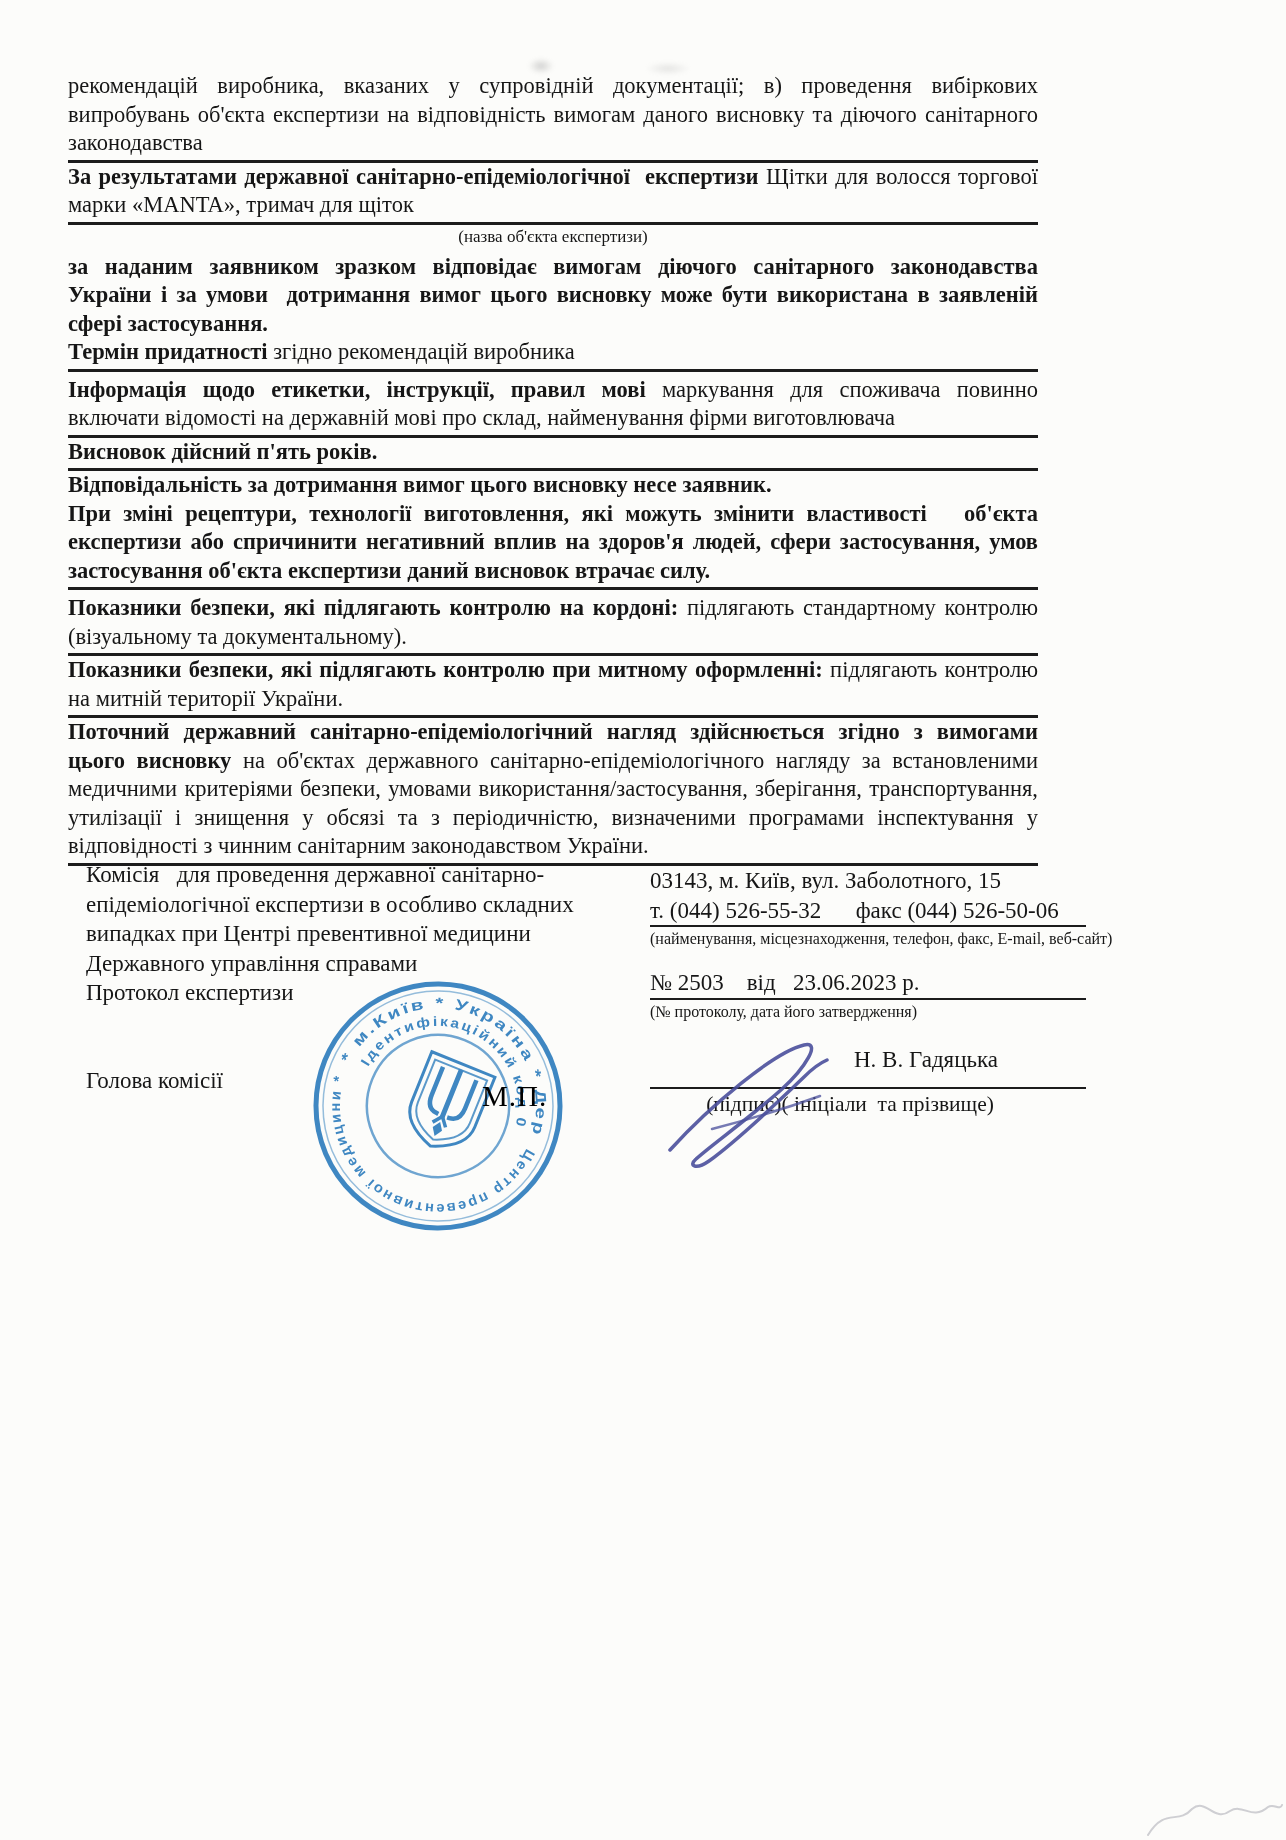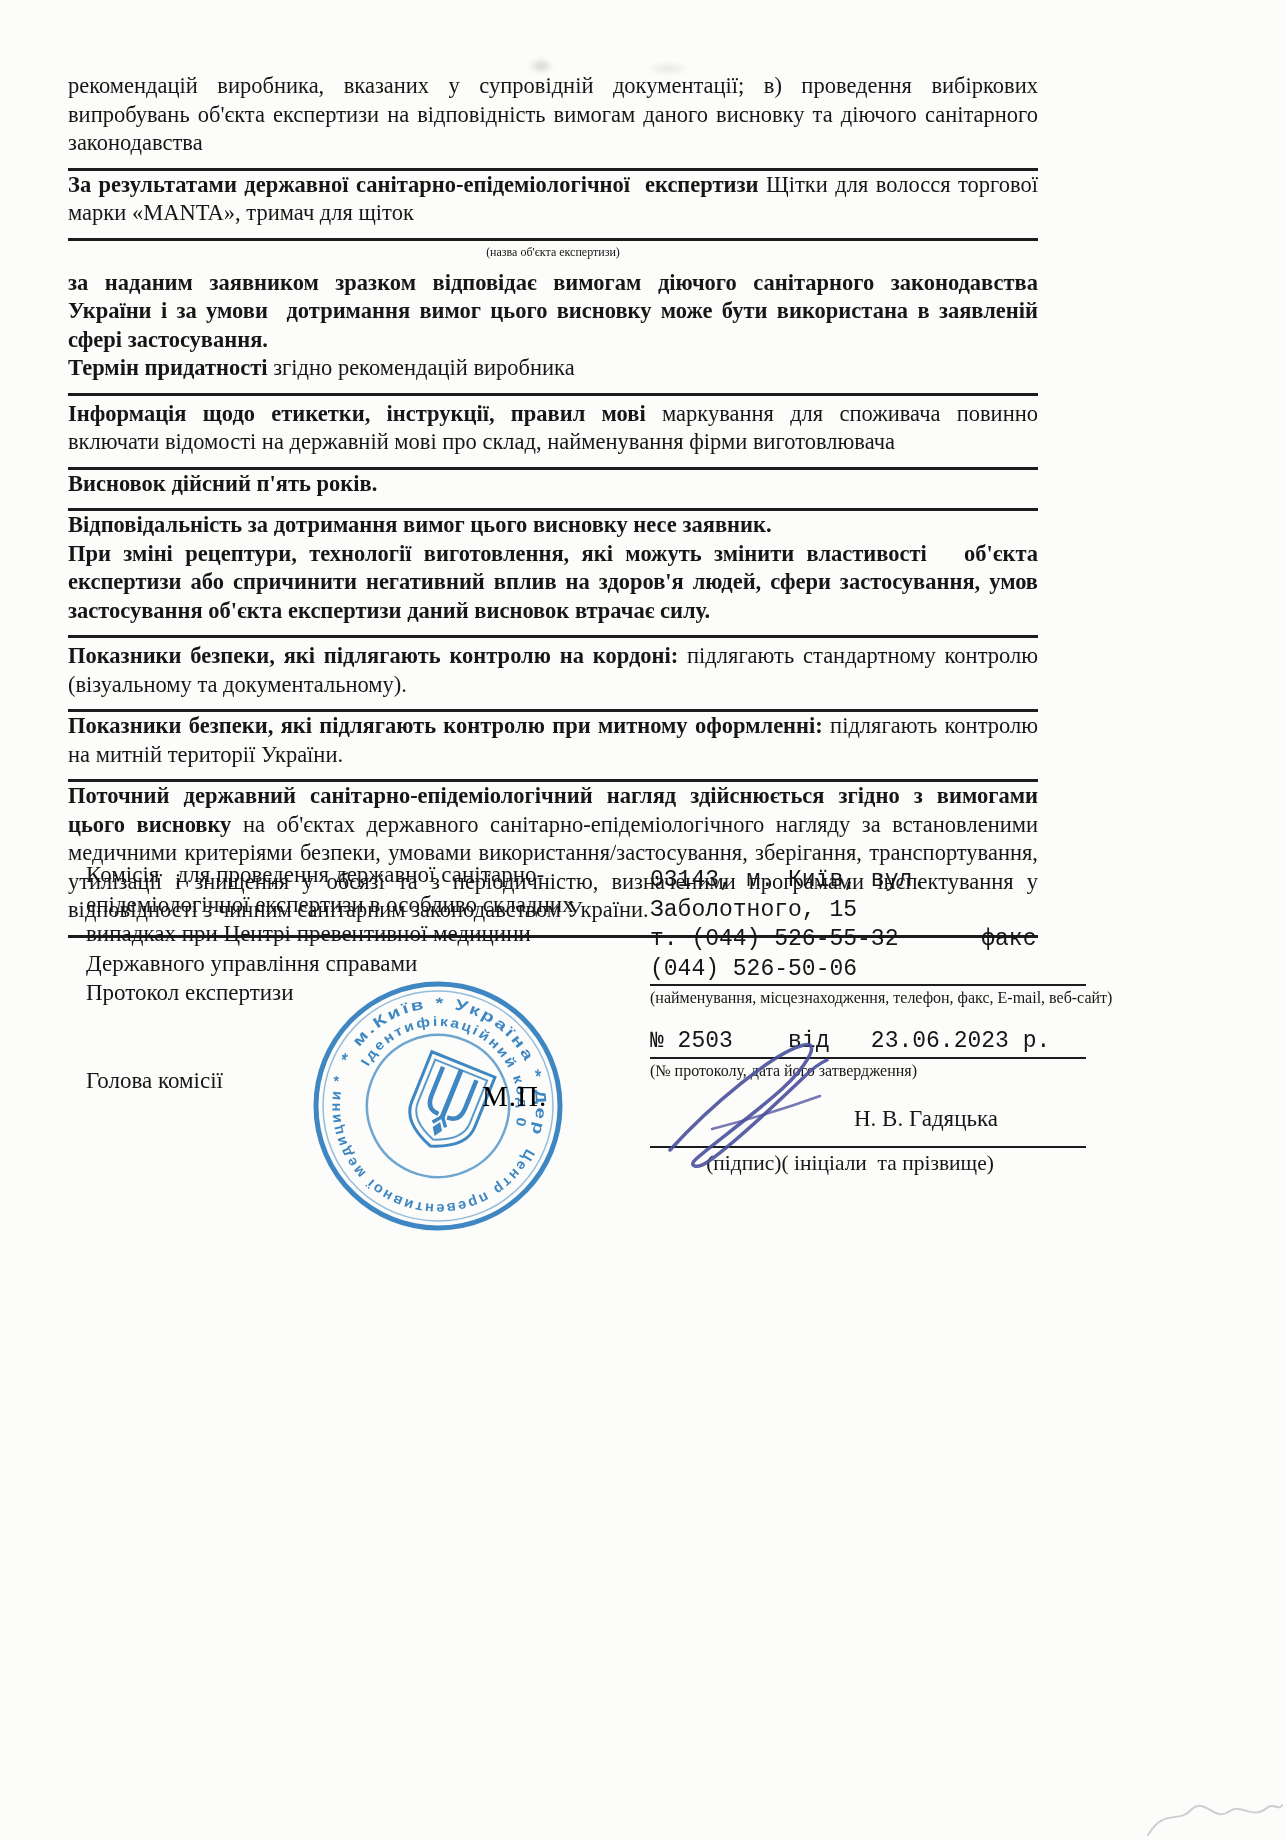--- a/index.html
+++ b/index.html
@@ -9,24 +9,24 @@
     font-family:"Liberation Serif", serif; color:#161616;
     margin:0 auto;
   }
   
   .doc{
     position:absolute; left:68px; top:72px; width:970px;
     font-size:22.5px; line-height:28.5px;
   }
   .doc p{margin:0;}
   .justify{text-align:justify;}
-  .rule{border-bottom:3px solid #1c1c1c; padding-bottom:10px; margin-bottom:4px;}
-  .rule2{border-bottom:2px solid #1c1c1c;font-family:Liberation Mono, monospace;}
+  .rule{border-bottom:3px solid #1c1c1c; padding-bottom:2px; margin-bottom:4px;}
+  .rule2{border-bottom:2px solid #1c1c1c;}
   b{font-weight:bold;}
-  .caption{font-size:12px; line-height:21px;}
+  .caption{font-size:17px; line-height:21px;}
   .center{text-align:center;}
   .capline{margin:1px 0 6px 0;}
 
   
   .footer{
     position:absolute; left:76px; top:856px; width:1014px;
     display:flex; font-size:23px; line-height:29.5px;
   }
   .f-left{width:492px; padding-left:10px; padding-top:4px;}
   .f-right{width:436px; margin-left:72px; padding-top:10px; font-size:23px;}

